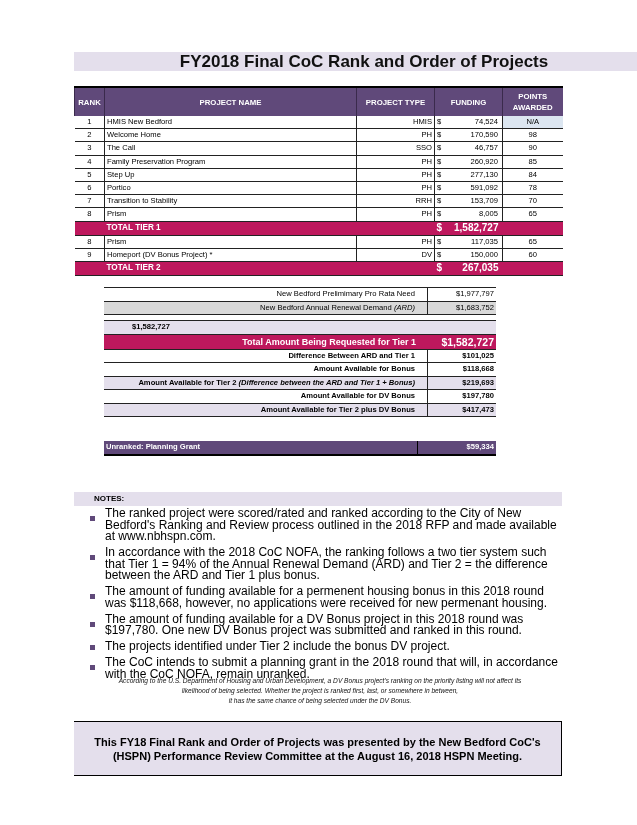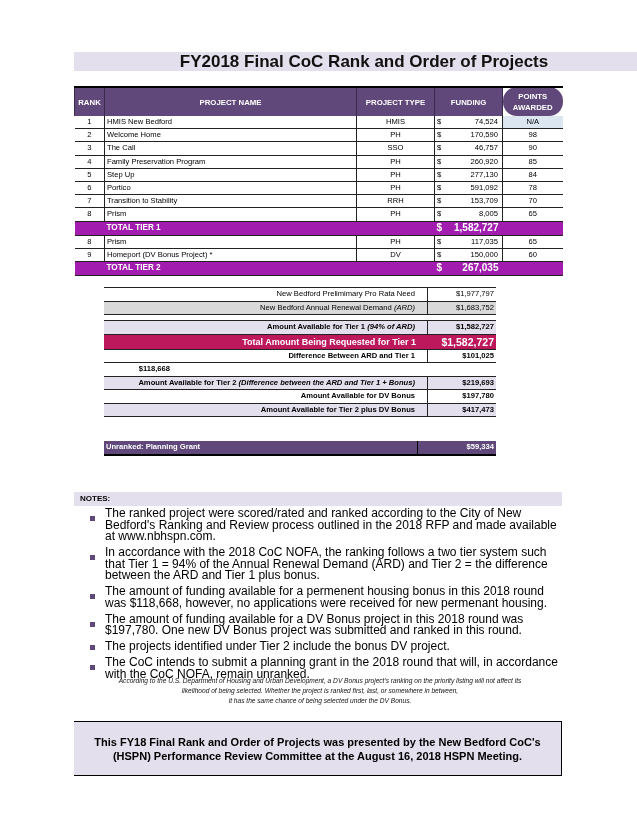--- a/index.html
+++ b/index.html
@@ -9,31 +9,31 @@
 
   
   .title-bar { left: 74px; top: 52px; width: 580px; height: 19px; background: #e4dfec;
                text-align: center; font-size: 17px; font-weight: bold; line-height: 19px; color: #111; }
 
   
   table.rank { position: absolute; left: 74px; top: 86px; width: 488px; border-collapse: collapse;
                font-size: 7.6px; table-layout: fixed; }
   table.rank th { background: #60497a; color: #fff; font-weight: bold; height: 28px; padding: 0;
                   border-left: 1px solid #3a2a4c; font-size: 7.8px; }
-  table.rank th.pts { line-height: 11px; border-radius: 14px; }
+  table.rank th.pts { line-height: 11px; }
   table.rank td { height: 12.2px; padding: 0 2px; border-bottom: 1px solid #222;
                   border-left: 1px solid #222; white-space: nowrap; line-height: 12px; }
   table.rank td.rk { text-align: center; border-left: none; }
   table.rank td.nm { text-align: left; }
-  table.rank td.tp { text-align: center; }
+  table.rank td.tp { text-align: right; }
   table.rank td.dl { border-right: none; }
   table.rank td.amt { text-align: right; border-left: none; padding-right: 4px; }
   table.rank td.pt { text-align: center; }
   table.rank td.na { background: #dce6f1; }
-  table.rank tr.total td { background: #a21caf; color: #fff; font-weight: bold; font-size: 8.2px;
+  table.rank tr.total td { background: #be185d; color: #fff; font-weight: bold; font-size: 8.2px;
                            border-left: none; height: 13px; }
   table.rank tr.total td.tamt { font-size: 10px; }
   table.rank tr.total td.tdl { font-size: 10px; }
   table.rank thead tr { border-top: 2px solid #000; }
 
   
   .sum { position: absolute; left: 104px; width: 392px; font-size: 7.6px; }
   .srow { display: flex; height: 12.5px; line-height: 12.5px; border-bottom: 1px solid #222; }
   .srow .lbl { flex: 1; text-align: right; padding-right: 12px; border-right: 1px solid #222; white-space: nowrap; }
   .srow .val { width: 66px; text-align: right; padding-right: 2px; }
@@ -44,21 +44,21 @@
   .srow.black .lbl { font-size: 9px; border-right: none; }
   .srow.black .val { font-size: 10.5px; }
   .srow.bold .lbl, .srow.bold .val { font-weight: bold; }
   .srow.purple { background: #60497a; color: #fff; font-weight: bold; border-bottom: 2px solid #000; gap: 10px; }
   .srow.purple .lbl { text-align: left; padding-left: 2px; border-right: 1px solid #000; }
   .top-border { border-top: 1px solid #222; }
   i { font-style: italic; }
 
   
   .notes-bar { left: 74px; top: 492px; width: 488px; height: 14px; background: #e4dfec;
-               font-size: 8px; font-weight: bold; line-height: 14px; padding-left: 6px; box-sizing: border-box; }
+               font-size: 8px; font-weight: bold; line-height: 14px; padding-left: 20px; box-sizing: border-box; }
   .notes { left: 90px; top: 508px; width: 470px; font-size: 12px; line-height: 11.5px; }
   .note { display: flex; margin-bottom: 4.5px; }
   .bullet { width: 5px; height: 5px; background: #60497a; margin-top: 8px; margin-right: 10px; flex: none; }
   .note.single .bullet { margin-top: 3.5px; }
   .note-text { flex: 1; }
 
   .disclaimer { left: 80px; top: 676px; width: 480px; text-align: center; font-size: 6.6px;
                 font-style: italic; line-height: 10px; color: #111; }
 
   .footer-box { left: 74px; top: 721px; width: 488px; height: 55px; background: #e4dfec;
@@ -204,32 +204,32 @@
     <div class="val">$1,977,797</div>
   </div>
   <div class="srow grey">
     <div class="lbl"><span>New Bedford Annual Renewal Demand </span><i>(ARD)</i></div>
     <div class="val">$1,683,752</div>
   </div>
 </div>
 
 <div class="sum" style="top:320px;">
   <div class="srow lav bold top-border">
-    <div class="lbl"><span>Amount Available for Tier 1 </span><i>(94% of ARD)</i></div>
     <div class="val">$1,582,727</div>
   </div>
   <div class="srow black">
     <div class="lbl">Total Amount Being Requested for Tier 1</div>
     <div class="val">$1,582,727</div>
   </div>
   <div class="srow white bold">
     <div class="lbl">Difference Between ARD and Tier 1</div>
     <div class="val">$101,025</div>
   </div>
   <div class="srow white bold">
+    <div class="lbl">Amount Available for Bonus</div>
     <div class="val">$118,668</div>
   </div>
   <div class="srow lav bold">
     <div class="lbl"><span>Amount Available for Tier 2 </span><i>(Difference between the ARD and Tier 1 + Bonus)</i></div>
     <div class="val">$219,693</div>
   </div>
   <div class="srow white bold">
     <div class="lbl">Amount Available for DV Bonus</div>
     <div class="val">$197,780</div>
   </div>

